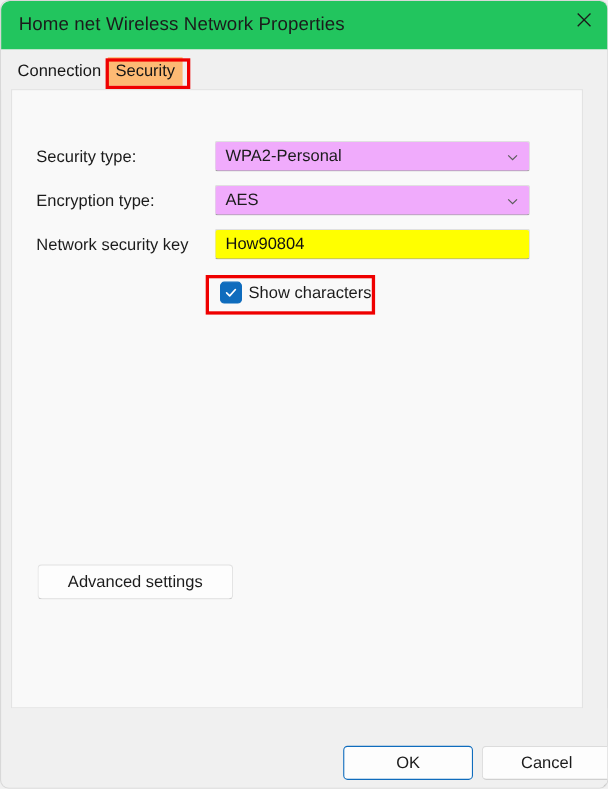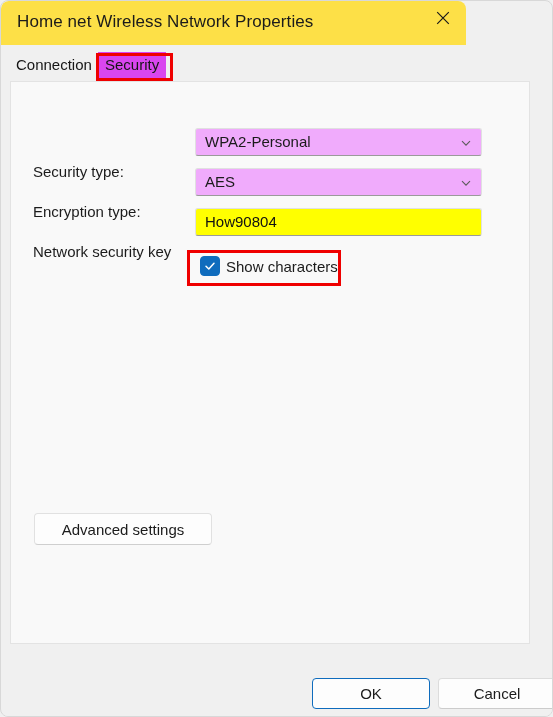--- a/index.html
+++ b/index.html
@@ -25,23 +25,23 @@
     box-sizing: border-box;
     border: 1px solid #d8d8d8;
     border-radius: 8px;
     overflow: hidden;
   }
 
   
   #titlebar {
     position: absolute;
     left: 0; top: 0;
-    width: 465px;
+    width: 553px;
     height: 44px;
-    background: #fde047;
+    background: #22c55e;
     border-top-left-radius: 8px;
     border-top-right-radius: 8px;
   }
   #title-text {
     position: absolute;
     left: 16px;
     top: 11px;
     font-size: 17px;
     color: #1b1b1b;
     letter-spacing: 0.1px;
@@ -77,21 +77,21 @@
     color: #161616;
     padding: 0 7px;
     line-height: 26px;
     white-space: nowrap;
     box-sizing: border-box;
     text-align: center;
   }
   #tab-connection { left: 8px; background: transparent; }
   #tab-security {
     left: 97px;
-    background: #d946ef;
+    background: #fdba74;
   }
 
   
   #annot-security-tab {
     position: absolute;
     left: 95px;
     top: 52px;
     width: 77px;
     height: 28px;
     border: 3px solid #ef0000;
@@ -109,21 +109,20 @@
     background: #f9f9f9;
     border: 1px solid #e3e3e3;
     box-sizing: border-box;
   }
 
   .field-label {
     position: absolute;
     font-size: 15px;
     color: #1b1b1b;
     white-space: nowrap;
-    margin-top: 29px;
   }
   #label-security-type   { left: 22px; top: 52px; }
   #label-encryption-type { left: 22px; top: 92px; }
   #label-security-key    { left: 22px; top: 132px; }
 
   .combobox {
     position: absolute;
     left: 184px;
     width: 287px;
     height: 28px;

